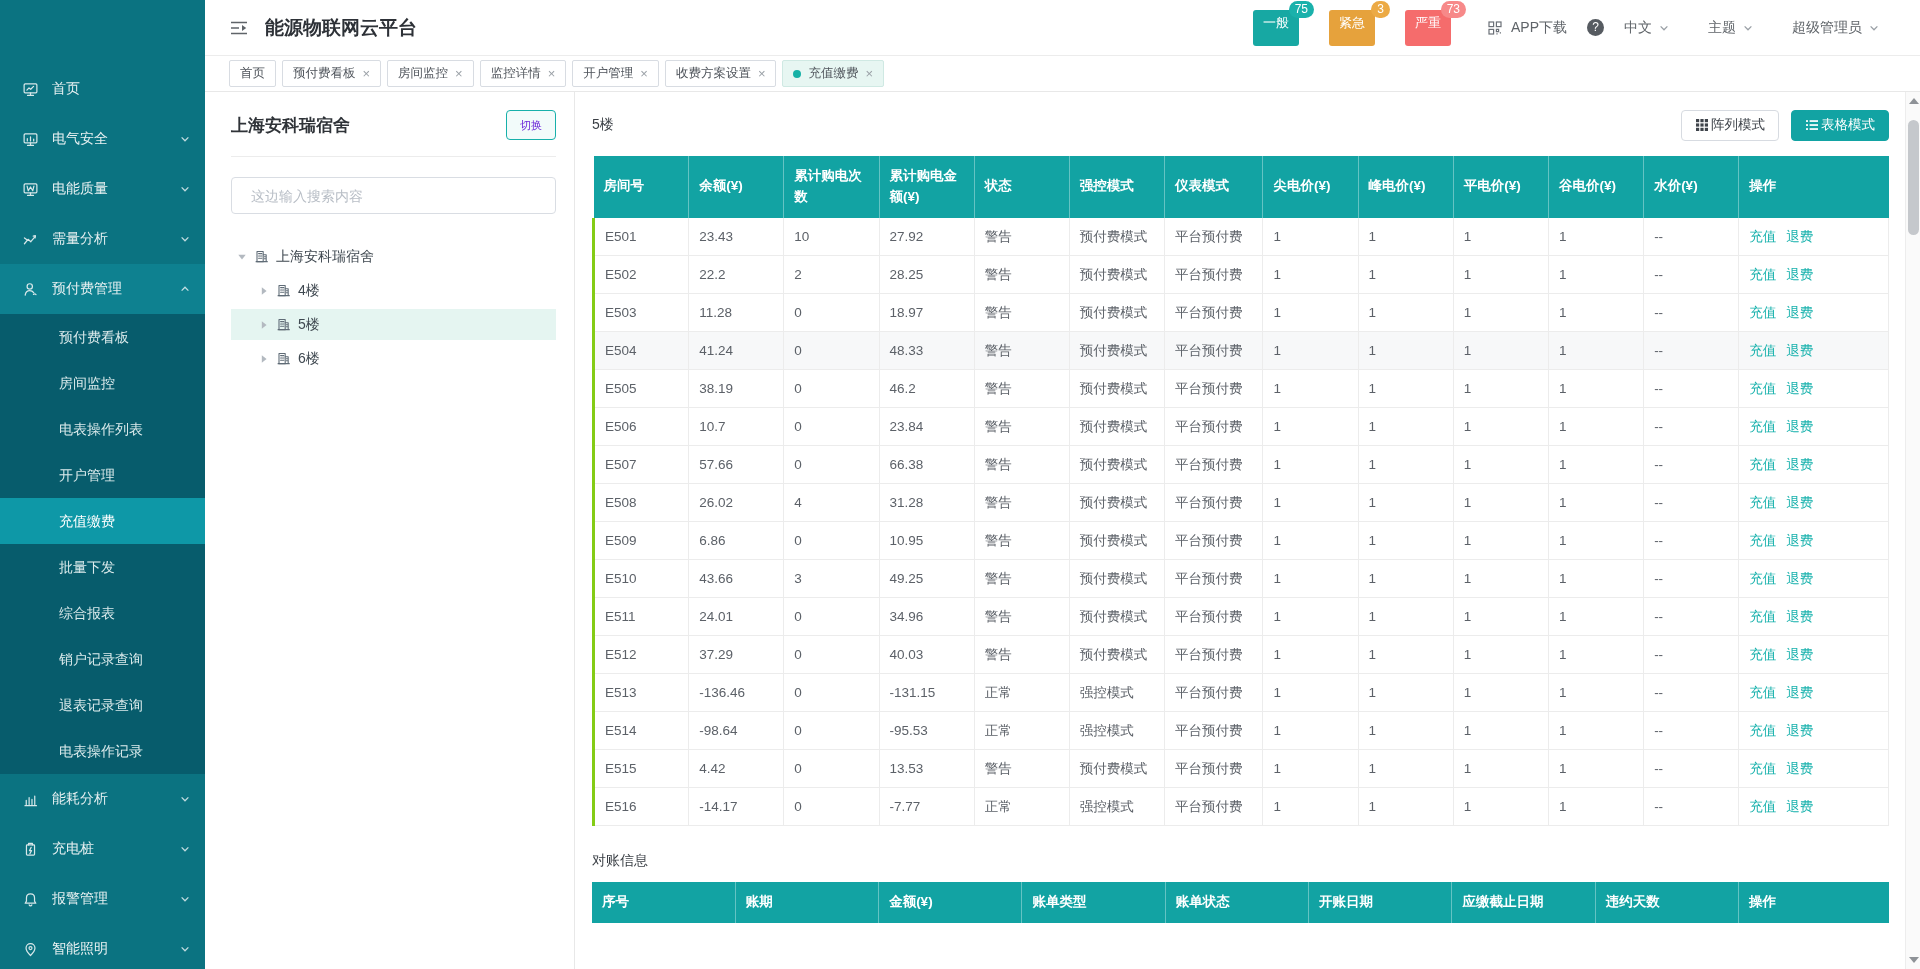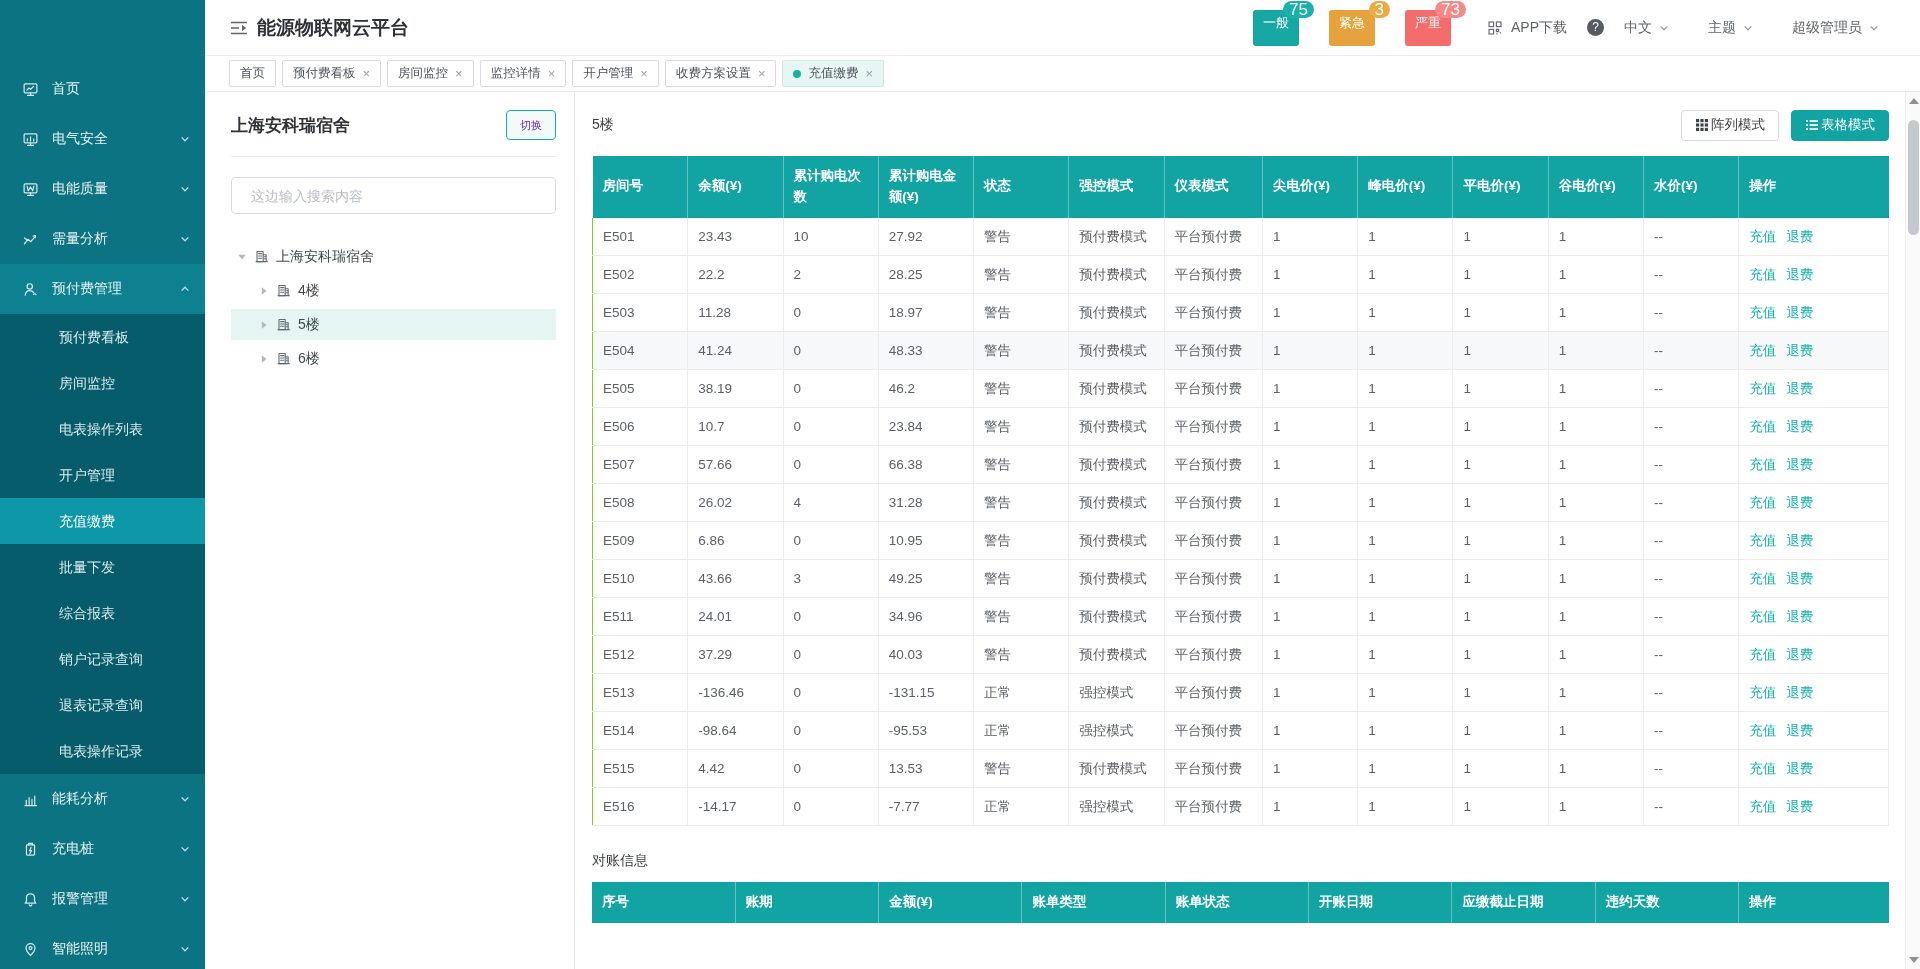--- a/index.html
+++ b/index.html
@@ -19,29 +19,29 @@
   .side-sub{background:#075c6c;}
   .side-subitem{height:46px;line-height:46px;padding-left:59px;font-size:14px;
     color:#dcebec;cursor:pointer;}
   .side-subitem.active{background:#0e98a7;color:#fff;}
 
   
   .main-wrap{flex:1;display:flex;flex-direction:column;height:100%;min-width:0;}
   .topbar{height:56px;flex-shrink:0;display:flex;align-items:center;
     padding:0 40px 0 24px;border-bottom:1px solid #ececec;}
   .collapse-btn{color:#5f6469;cursor:pointer;display:flex;}
-  .app-title{font-size:19px;font-weight:bold;color:#2d3137;margin-left:8px;}
+  .app-title{font-size:19px;font-weight:bold;color:#2d3137;margin-left:16px;}
   .topbar-right{margin-left:auto;display:flex;align-items:center;gap:20px;
     color:#5f6469;font-size:14px;}
   .badges{display:flex;gap:30px;margin-right:16px;}
   .badge-wrap{position:relative;cursor:pointer;}
   .badge-pill{display:block;min-width:46px;text-align:center;height:36px;line-height:25px;
     border-radius:3px;color:#fff;font-size:13px;padding:0 8px;}
   .badge-bubble{position:absolute;top:-9px;right:-15px;height:17px;line-height:17px;
-    border-radius:9px;padding:0 6px;color:#fff;font-size:17px;}
+    border-radius:9px;padding:0 6px;color:#fff;font-size:12px;}
   .qr{color:#6b7077;display:flex;}
   .help-circle{width:17px;height:17px;border-radius:50%;background:#565b61;color:#fff;
     font-size:12px;text-align:center;line-height:17px;cursor:pointer;}
   .drop{display:flex;align-items:center;gap:6px;cursor:pointer;}
   .drop .chev{color:#9aa0a6;display:flex;}
 
   
   .tabbar{height:36px;flex-shrink:0;display:flex;align-items:center;gap:6px;
     padding-left:24px;border-bottom:1px solid #e8e8e8;}
   .tab{display:flex;align-items:center;gap:7px;height:27px;padding:0 10px;
@@ -84,21 +84,21 @@
   .mode-btn.active{background:#12a3a3;border-color:#12a3a3;color:#fff;}
 
   table{width:100%;border-collapse:collapse;table-layout:fixed;}
   .room-table{margin-top:12px;}
   th{background:#12a3a3;color:#fff;font-size:13.5px;font-weight:bold;text-align:left;
     padding:10px 10px;border-right:1px solid rgba(255,255,255,.35);line-height:1.55;}
   th:last-child{border-right:none;}
   td{font-size:13.5px;color:#5c6168;padding:0 10px;height:38px;background:#fff;
     border-bottom:1px solid #ececec;border-right:1px solid #ececec;
     overflow:hidden;white-space:nowrap;}
-  td:first-child{border-left:1px solid #84cc16;}
+  td:first-child{border-left:3px solid #84cc16;}
   tr.hl td{background:#f7f8f9;}
   .room-table th:nth-child(-n+12),.room-table td:nth-child(-n+12){width:7.35%;}
   .room-table th:nth-child(7),.room-table td:nth-child(7){width:7.6%;}
   .link{color:#16b1ac;cursor:pointer;margin-right:10px;}
 
   .recon-title{margin:26px 0 12px;font-size:14px;color:#3a3f45;}
   .recon-table th:nth-child(-n+8){width:11.05%;}
 
   
   .v-scrollbar{position:absolute;top:92px;right:0;bottom:0;width:15px;background:#fafafa;

